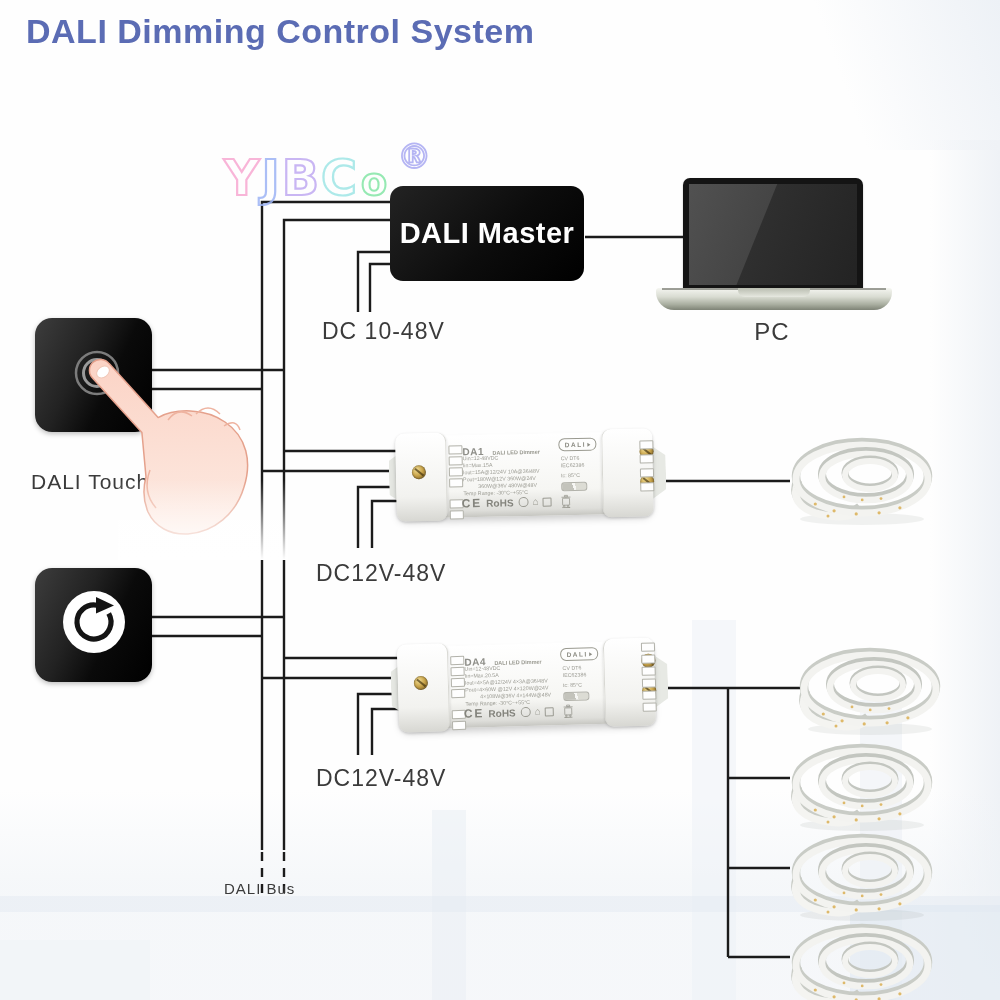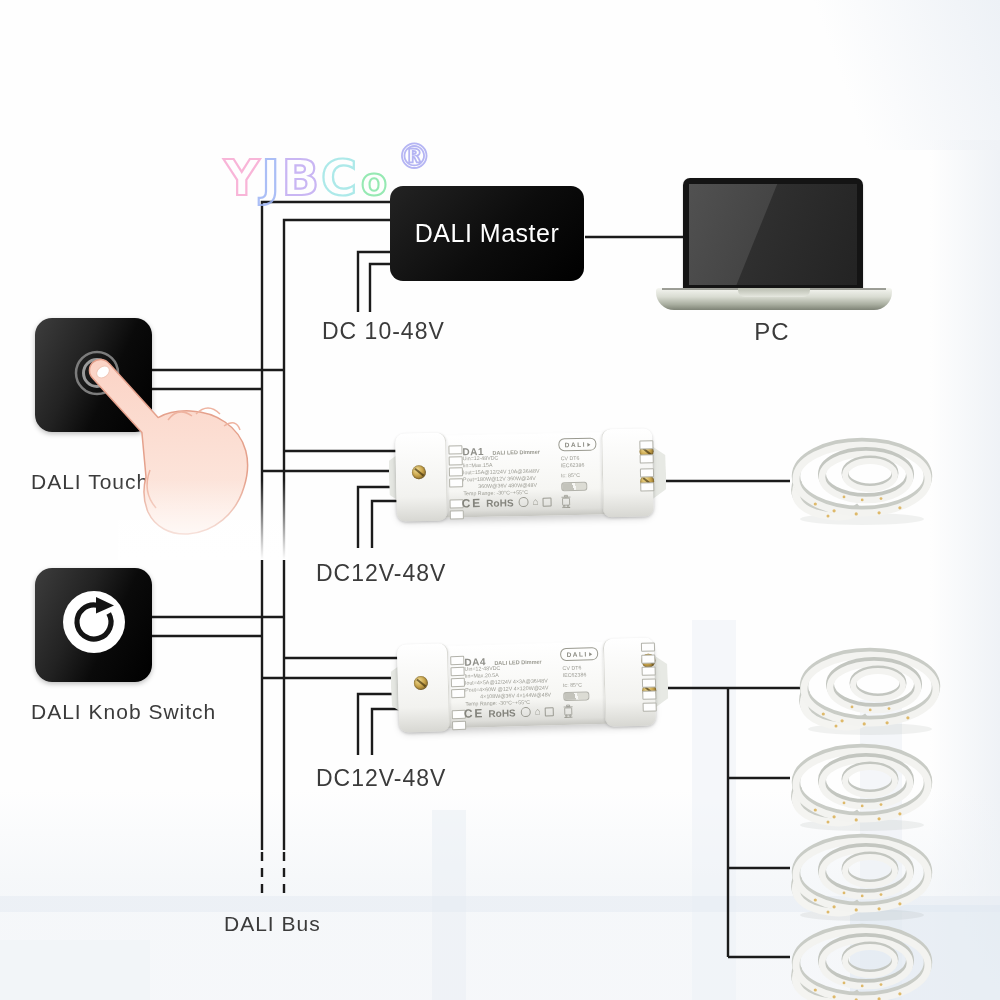--- a/index.html
+++ b/index.html
@@ -16,21 +16,21 @@
   .wm span{display:inline-block;color:rgba(255,255,255,0);}
   .wm .wl{font-size:49px;line-height:1;}
   .wm .wo{font-size:38px;line-height:1.05;margin-left:2px;}
   .wm .wreg{font-size:34px;line-height:1;margin-left:8px;position:relative;top:-30px;}
   
   .lbl{color:#3b3b3b;font-weight:400;letter-spacing:1px;z-index:2;}
   
   .master{left:390px;top:186px;width:194px;height:95px;border-radius:13px;z-index:2;
           background:linear-gradient(135deg,#232323 0%,#0c0c0c 55%,#000 100%);
           display:flex;align-items:center;justify-content:center;}
-  .master span{color:#fff;font-size:25px;font-weight:400;letter-spacing:.5px;}
+  .master span{color:#fff;font-size:29px;font-weight:700;letter-spacing:.5px;}
   
   .laptop{left:656px;top:176px;width:236px;height:136px;z-index:2;}
   .lt-screen{position:absolute;left:27px;top:2px;width:180px;height:112px;background:#141414;
              border-radius:7px 7px 2px 2px;box-shadow:0 1px 2px rgba(0,0,0,.25);}
   .lt-disp{position:absolute;left:6px;top:6px;right:6px;bottom:5px;
            background:linear-gradient(112deg,#515151 0%,#454545 42%,#2f2f2f 42.5%,#232323 100%);}
   .lt-kbd{position:absolute;left:40px;top:108px;width:154px;height:10px;background:#3a3a38;}
   .lt-base{position:absolute;left:0;top:112px;width:236px;height:22px;
            border-radius:3px 3px 18px 18px;
            background:linear-gradient(180deg,#f5f6f1 0%,#d9dcd2 40%,#a9aea0 75%,#7e8376 100%);}
@@ -164,20 +164,21 @@
       <path d="M728 957 H790"></path>
     </g>
 
     <use href="#ledstrip" x="782" y="436"></use>
     <use href="#ledstrip" x="790" y="646"></use>
     <use href="#ledstrip" x="782" y="742"></use>
     <use href="#ledstrip" x="782" y="832"></use>
     <use href="#ledstrip" x="782" y="922"></use>
   </svg>
 
+  <div class="abs title">DALI Dimming Control System</div>
 
   <div class="abs wm">
     <span class="wl" style="-webkit-text-stroke:2.2px #f8a9d2;">Y</span>
     <span class="wl" style="-webkit-text-stroke:2.2px #9db4f5;">J</span>
     <span class="wl" style="-webkit-text-stroke:2.2px #c0aaf2;">B</span>
     <span class="wl" style="-webkit-text-stroke:2.2px #9fe6e6;">C</span>
     <span class="wo" style="-webkit-text-stroke:2px #84e6a6;">o</span>
     <span class="wreg" style="-webkit-text-stroke:1.8px #a9a9f2;">®</span>
   </div>
 
@@ -192,27 +193,26 @@
       </div>
     <div class="lt-base">
         <div class="lt-notch"></div>
       </div>
   </div>
   <div class="abs lbl" style="left:742px;top:318px;width:60px;text-align:center;font-size:24px;">PC</div>
 
   <div class="abs lbl" style="left:322px;top:318px;font-size:23px;">DC 10-48V</div>
   <div class="abs lbl" style="left:316px;top:560px;font-size:23px;">DC12V-48V</div>
   <div class="abs lbl" style="left:316px;top:765px;font-size:23px;">DC12V-48V</div>
-  <div class="abs lbl" style="left:224px;top:912px;font-size:21px;">DALI Bus</div>
+  <div class="abs lbl" style="left:224px;top:880px;font-size:15px;">DALI Bus</div>
 
   <div class="abs blackbox" style="left:35px;top:318px;"></div>
   <div class="abs lbl" style="left:31px;top:470px;font-size:21px;">DALI Touch Switch</div>
 
   <div class="abs blackbox" style="left:35px;top:568px;"></div>
-  <div class="abs lbl" style="left:31px;top:700px;font-size:21px;">DALI Knob Switch</div>
 
   <div class="abs module" style="left:396px;top:431px;transform:rotate(-1.2deg);">
     <div class="mod-ear mod-ear-l"></div>
     <div class="mod-ear mod-ear-r"></div>
     <div class="mod-body"></div>
     <div class="mod-cap mod-cap-l">
       <div class="screw" style="left:16px;top:32px;"></div>
     </div>
     <div class="mod-cap mod-cap-r">
       <div class="screw" style="left:37px;top:16px;"></div>

